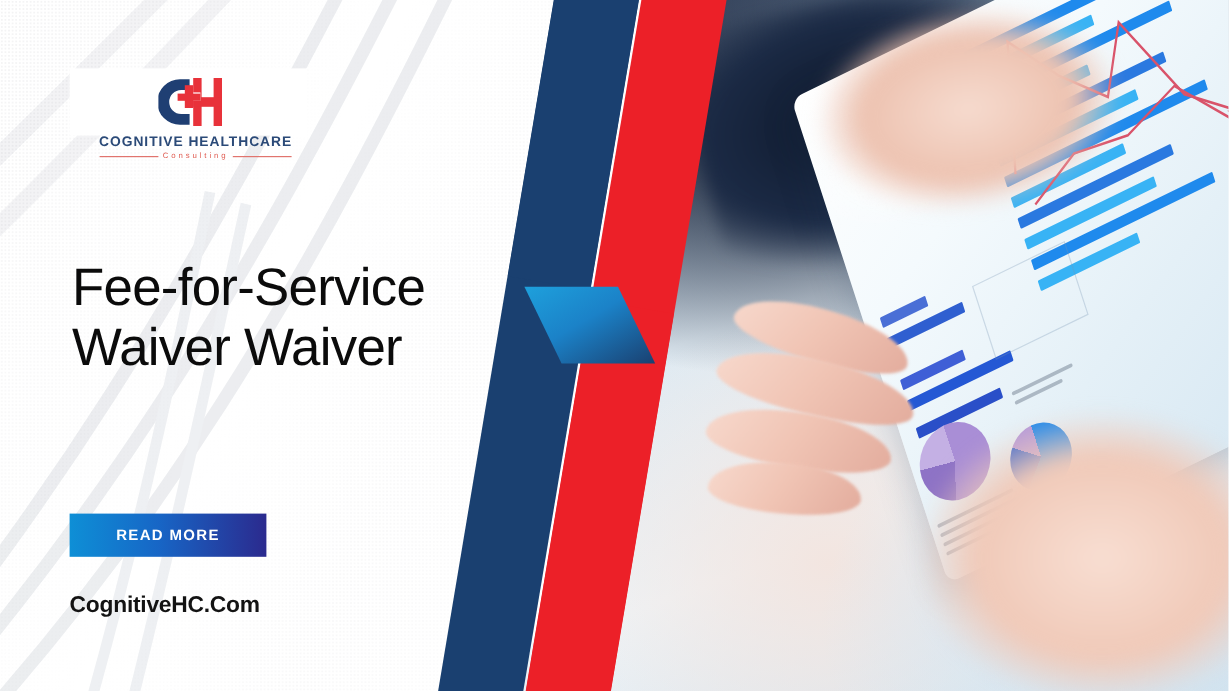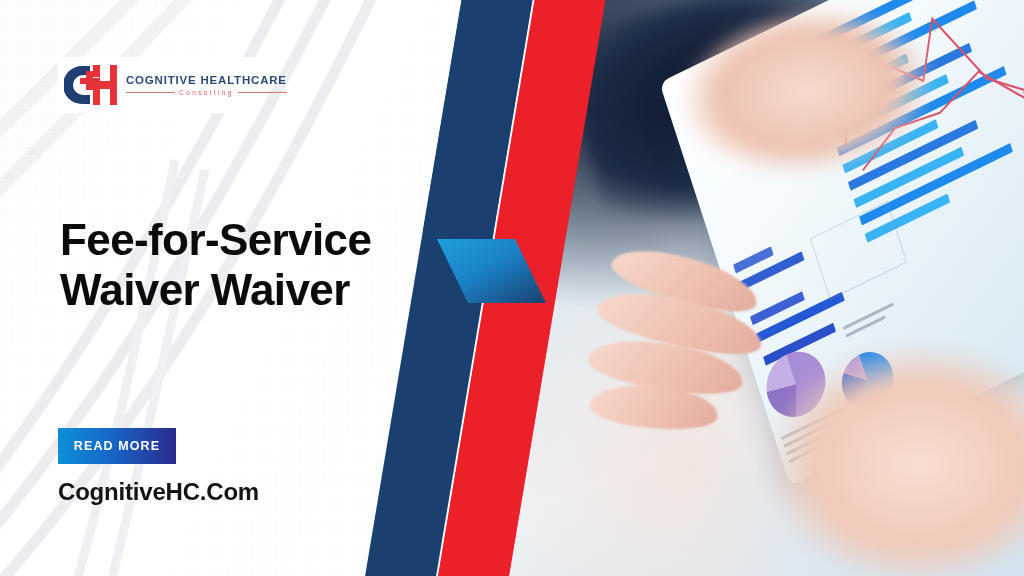--- a/index.html
+++ b/index.html
@@ -160,20 +160,21 @@
   
   .logo-box {
     position: absolute;
     left: 58px; top: 57px;
     width: 198px; height: 56px;
     background: #ffffff;
     display: flex;
     align-items: center;
     padding-left: 6px;
     box-sizing: border-box;
+    flex-direction: column;
   }
   .logo-mark { width: 56px; height: 46px; flex: 0 0 56px; }
   .logo-words {
     margin-left: 6px;
     display: flex;
     flex-direction: column;
     justify-content: center;
   }
   .logo-title {
     font-size: 11.5px;
@@ -201,48 +202,48 @@
     padding: 0 4px;
     white-space: nowrap;
   }
 
   .headline {
     position: absolute;
     left: 60px; top: 186px;
     width: 420px;
     font-size: 44px;
     line-height: 1.12;
-    font-weight: 700;
+    font-weight: 400;
     color: #0b0b0b;
     letter-spacing: -0.6px;
   }
   .headline .hl-line { display: block; }
 
   .cta {
     position: absolute;
     left: 58px; top: 428px;
-    width: 118px; height: 36px;
+    width: 164px; height: 36px;
     border: 0;
     cursor: pointer;
     background: linear-gradient(90deg, #0e8fd6 0%, #1766c6 45%, #2b2a8e 100%);
     color: #ffffff;
     font-size: 12.5px;
     font-weight: 700;
     letter-spacing: 1.1px;
     font-family: "Liberation Sans", sans-serif;
     display: flex;
     align-items: center;
     justify-content: center;
     text-align: center;
   }
 
   .site-url {
     position: absolute;
-    left: 58px; top: 478px;
-    font-size: 24px;
+    left: 58px; top: 494px;
+    font-size: 19px;
     font-weight: 700;
     color: #131313;
     letter-spacing: -0.2px;
   }
 </style>
 </head>
 <body>
 
 <div id="banner">
 

